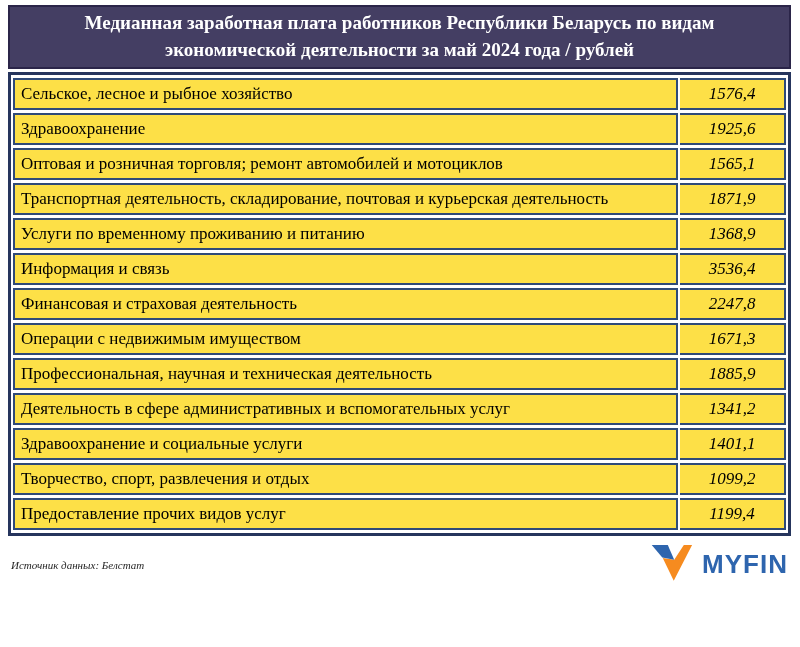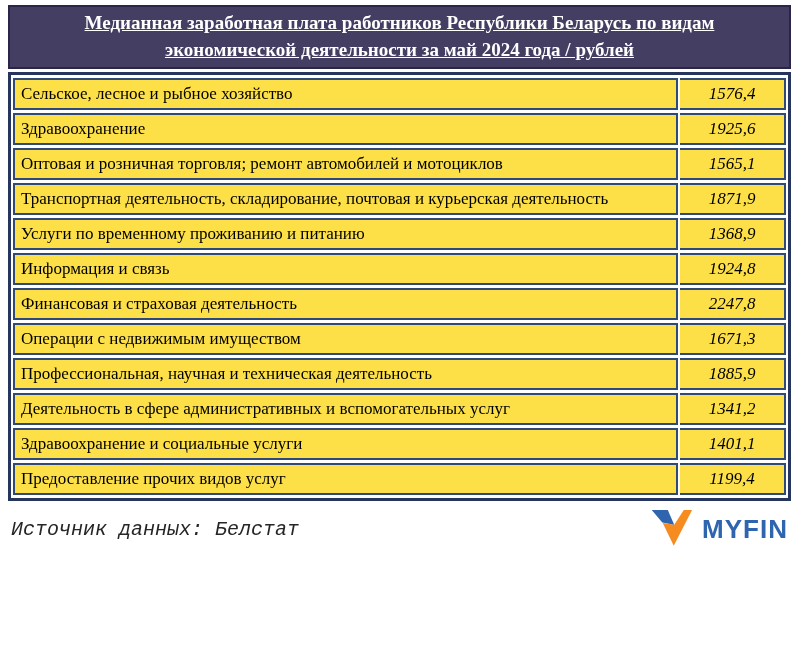--- a/index.html
+++ b/index.html
@@ -24,21 +24,20 @@
     align-items: center;
     justify-content: center;
   }
   .header-title {
     color: #ffffff;
     font-weight: bold;
     font-size: 19px;
     line-height: 1.42;
     text-align: center;
     max-width: 726px;
-    text-decoration: underline;
   }
   table.salary-table {
     width: 100%;
     border-collapse: separate;
     border-spacing: 2px 3px;
     border: 3px solid #26355d;
     margin-top: 3px;
     background: #ffffff;
   }
   td {
@@ -61,23 +60,23 @@
     font-style: italic;
   }
   .footer {
     display: flex;
     justify-content: space-between;
     align-items: center;
     margin-top: 6px;
     padding: 0 1px;
   }
   .source-note {
-    font-family: Liberation Mono, monospace;
+    font-family: Liberation Serif, serif;
     font-style: italic;
-    font-size: 20px;
+    font-size: 11px;
     color: #262626;
     padding-left: 2px;
   }
   .brand {
     display: flex;
     align-items: center;
     gap: 9px;
     padding-right: 2px;
   }
   .brand-text {
@@ -114,41 +113,45 @@
         <tr>
     <td class="label-cell">Транспортная деятельность, складирование, почтовая и курьерская деятельность</td>
     <td class="value-cell">1871,9</td>
   </tr>
         <tr>
     <td class="label-cell">Услуги по временному проживанию и питанию</td>
     <td class="value-cell">1368,9</td>
   </tr>
         <tr>
     <td class="label-cell">Информация и связь</td>
-    <td class="value-cell">1924,8</td>
+    <td class="value-cell">3536,4</td>
   </tr>
         <tr>
     <td class="label-cell">Финансовая и страховая деятельность</td>
     <td class="value-cell">2247,8</td>
   </tr>
         <tr>
     <td class="label-cell">Операции с недвижимым имуществом</td>
     <td class="value-cell">1671,3</td>
   </tr>
         <tr>
     <td class="label-cell">Профессиональная, научная и техническая деятельность</td>
     <td class="value-cell">1885,9</td>
   </tr>
         <tr>
     <td class="label-cell">Деятельность в сфере административных и вспомогательных услуг</td>
     <td class="value-cell">1341,2</td>
   </tr>
         <tr>
     <td class="label-cell">Здравоохранение и социальные услуги</td>
     <td class="value-cell">1401,1</td>
+  </tr>
+        <tr>
+    <td class="label-cell">Творчество, спорт, развлечения и отдых</td>
+    <td class="value-cell">1099,2</td>
   </tr>
         <tr>
     <td class="label-cell">Предоставление прочих видов услуг</td>
     <td class="value-cell">1199,4</td>
   </tr>
       </tbody>
   </table>
 
   <div class="footer">
     <div class="source-note">Источник данных: Белстат</div>

